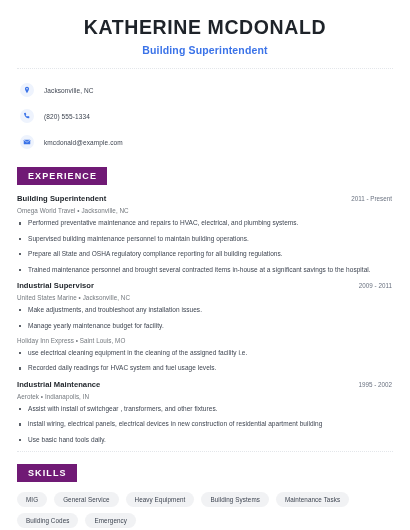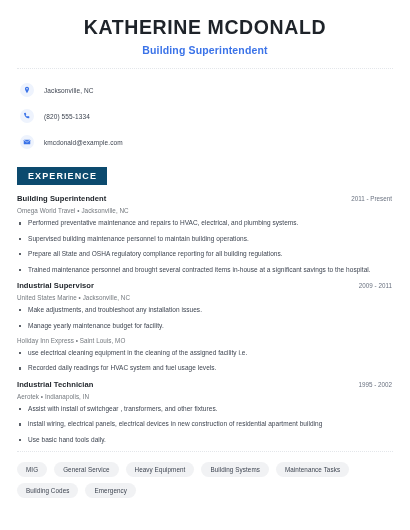--- a/index.html
+++ b/index.html
@@ -63,21 +63,21 @@
   .c-text {
     font-size: 6.5px;
     color: #3d4450;
     letter-spacing: 0.1px;
   }
 
   
   .section { margin-top: 13px; }
   .badge {
     display: inline-block;
-    background: #0c4a6e;
+    background: #701a75;
     color: #ffffff;
     font-size: 9px;
     font-weight: bold;
     letter-spacing: 1.1px;
     padding: 4px 10px 4px 11px;
     margin-left: 2px;
   }
 
   
   .entries { margin-top: 9px; padding-left: 2px; }
@@ -231,37 +231,38 @@
       <div class="entry">
         <div class="entry-company">Holiday Inn Express  •  Saint Louis, MO</div>
         <ul class="bullets">
           <li>use electrical cleaning equipment in the cleaning of the assigned facility i.e.</li>
           <li>Recorded daily readings for HVAC system and fuel usage levels.</li>
         </ul>
       </div>
 
       <div class="entry">
         <div class="entry-head">
-          <span class="entry-role">Industrial Technician</span>
+          <span class="entry-role">Industrial Maintenance</span>
           <span class="entry-dates">1995 - 2002</span>
         </div>
         <div class="entry-company">Aerotek  •  Indianapolis, IN</div>
         <ul class="bullets">
           <li>Assist with install of switchgear , transformers, and other fixtures.</li>
           <li>install wiring, electrical panels, electrical devices in new construction of residential apartment building</li>
           <li>Use basic hand tools daily.</li>
         </ul>
       </div>
 
     </div>
   </div>
 
   <div class="divider2"></div>
 
   <div class="skills-wrap">
+    <span class="badge">SKILLS</span>
     <div class="skill-tags">
       <span class="tag">MIG</span>
       <span class="tag">General Service</span>
       <span class="tag">Heavy Equipment</span>
       <span class="tag">Building Systems</span>
       <span class="tag">Maintenance Tasks</span>
       <span class="tag">Building Codes</span>
       <span class="tag">Emergency</span>
     </div>
   </div>

